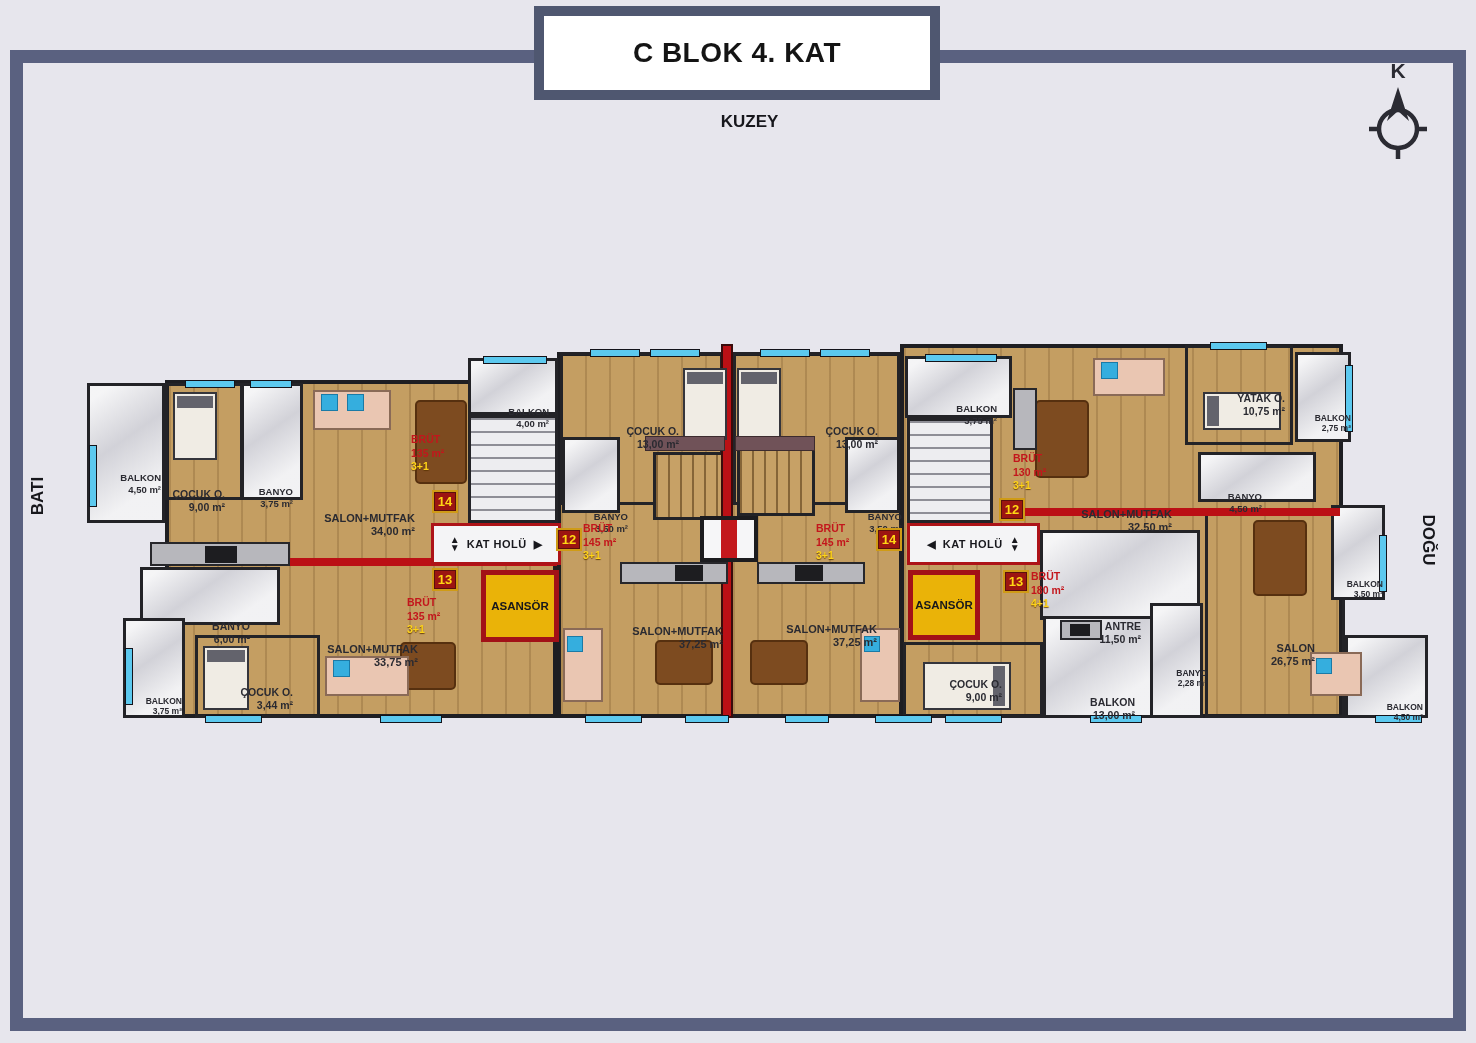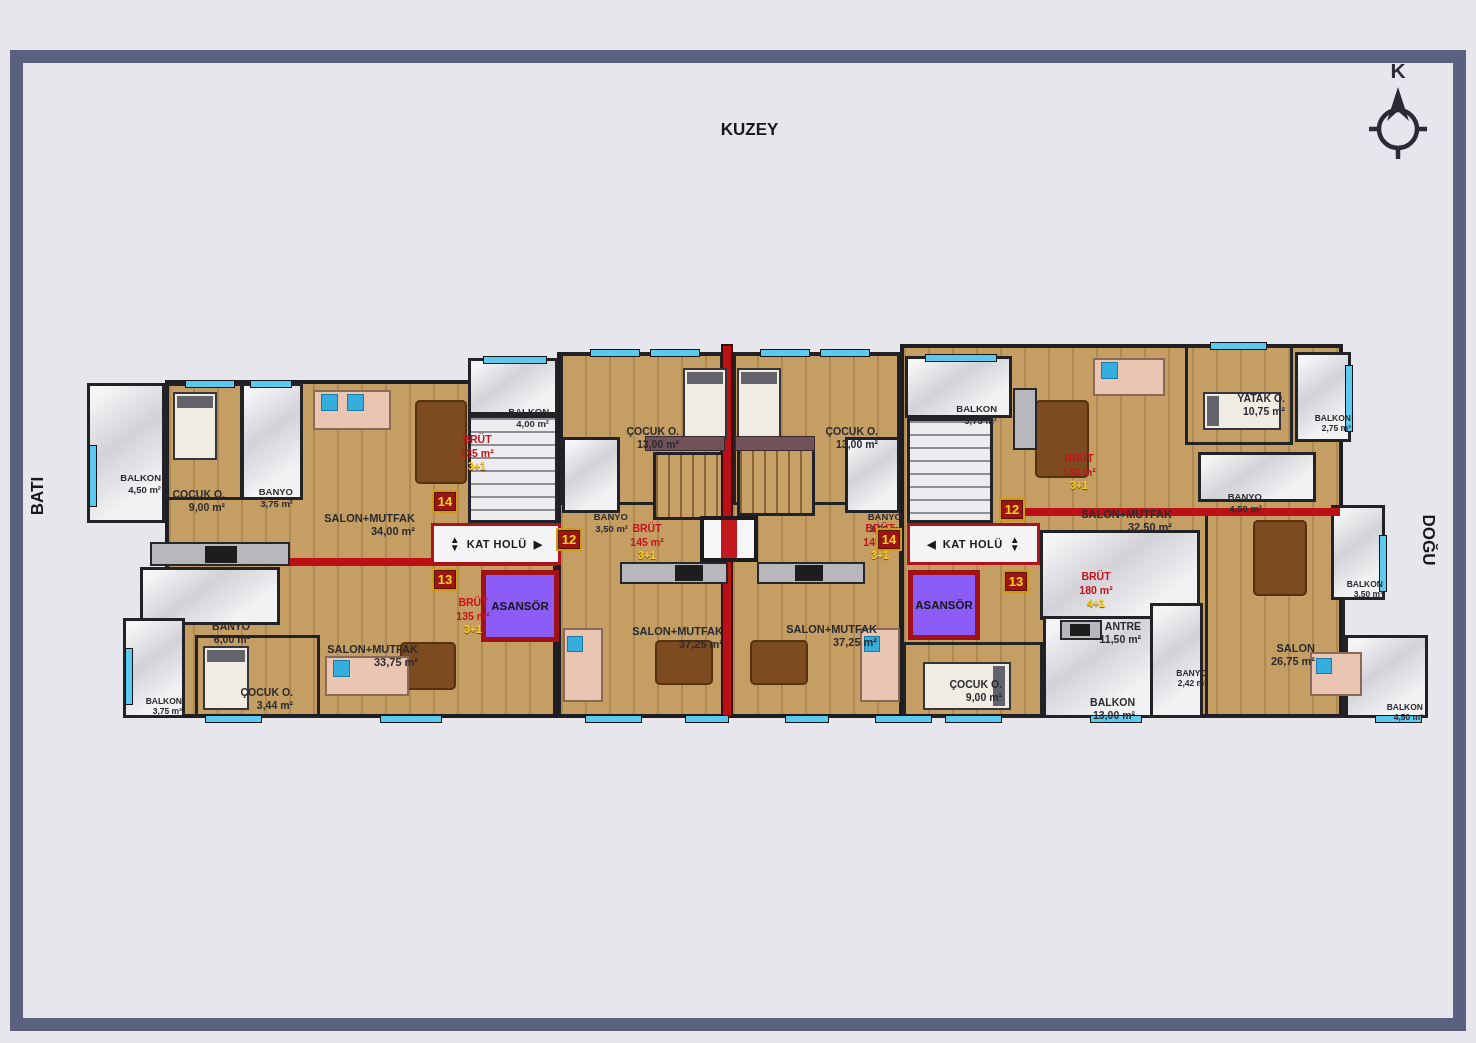--- a/index.html
+++ b/index.html
@@ -21,29 +21,29 @@
   .tile{background:#e2e2e6;background-image:linear-gradient(145deg,rgba(255,255,255,.65) 8%,rgba(172,172,184,.30) 42%,rgba(255,255,255,.55) 78%);}
   .walls{background:transparent;}
   .stairs{background:#ededf0;background-image:repeating-linear-gradient(180deg,#8e8e96 0 2px,transparent 2px 13px);}
   .stairs-v{background-color:#c7a166;background-image:repeating-linear-gradient(90deg,rgba(80,52,18,.55) 0 2px,transparent 2px 12px);}
   .redbar{position:absolute;background:#bb1015;z-index:14;}
   .holu{position:absolute;box-sizing:border-box;background:#f4f4f6;border:3px solid #ad1318;
         display:flex;align-items:center;justify-content:center;gap:7px;z-index:20;}
   .holu .lbl{font-size:11px;font-weight:700;color:#17171c;letter-spacing:.5px;}
   .arrcol{display:flex;flex-direction:column;line-height:.85;font-size:10px;color:#17171c;font-weight:700;}
   .arr{font-size:11px;color:#17171c;font-weight:700;}
-  .lift{position:absolute;box-sizing:border-box;background:#8b5cf6;border:5px solid #a21117;
+  .lift{position:absolute;box-sizing:border-box;background:#eab308;border:5px solid #a21117;
         display:flex;align-items:center;justify-content:center;font-size:11.5px;font-weight:700;color:#17171c;z-index:20;}
   .shaft{position:absolute;box-sizing:border-box;border:4px solid #1c1c1f;
          background:linear-gradient(90deg,#f6f6f8 0 34%,#c3181d 34% 66%,#f6f6f8 66%);z-index:21;}
   .win{position:absolute;background:#5cc9ef;border:1.5px solid #13131a;z-index:30;}
   .rlabel{position:absolute;text-align:right;font-weight:700;color:#2a2a31;line-height:1.22;font-size:10.5px;z-index:40;margin-top:32px;}
   .rlabel span{display:block;}
   .fs8{font-size:8.5px;}.fs9{font-size:9.5px;}.fs11{font-size:11px;}
-  .brutb{position:absolute;text-align:center;font-weight:700;font-size:10.5px;color:#c3161c;line-height:1.3;z-index:40;margin-left:35px;}
+  .brutb{position:absolute;font-weight:700;font-size:10.5px;color:#c3161c;line-height:1.3;z-index:40;}
   .brutb span{display:block;}
   .brutb .plan-tag{color:#ffd41a;text-shadow:0 1px 1px rgba(90,50,0,.85);}
   .badge{position:absolute;width:26px;height:23px;box-sizing:border-box;background:#9c1511;border:2px solid #cf9b16;
          color:#ffd814;font-size:13px;font-weight:700;display:flex;align-items:center;justify-content:center;
          box-shadow:inset 0 0 0 1px #5b0f0c;z-index:50;}
   
   .bed{position:absolute;background:#f0ece4;border:2px solid #35353b;box-sizing:border-box;z-index:16;}
   .pil{position:absolute;background:#63636c;z-index:17;}
   .tbl{position:absolute;background:#7d4b20;border:2px solid #56300f;border-radius:5px;box-sizing:border-box;z-index:16;}
   .sofa{position:absolute;background:#eac6b2;border:2px solid #8a6a57;box-sizing:border-box;z-index:16;}
@@ -51,21 +51,24 @@
   .counter{position:absolute;background:#b7b7bc;border:2px solid #27272b;box-sizing:border-box;z-index:16;}
   .stove{position:absolute;background:#1d1d20;z-index:17;}
   .ward{position:absolute;background:#705258;border:1px solid #3c2b2e;z-index:16;}
 </style>
 </head>
 <body>
 
 <div class="scene">
   <div class="frame"></div>
 
-  <div class="dir dir-h" style="top:120px;padding-left:23px;">KUZEY</div>
+  <div class="titlebox">
+    <span>C BLOK 4. KAT</span>
+  </div>
+  <div class="dir dir-h" style="top:112px;padding-left:23px;">KUZEY</div>
   <div class="dir" style="left:8px;top:486px;width:60px;text-align:center;transform:rotate(-90deg);">BATI</div>
   <div class="dir" style="left:1396px;top:530px;width:64px;text-align:center;transform:rotate(90deg);">DOĞU</div>
 
   <div class="compass">
     <span class="k">K</span>
     <svg width="62" height="78" viewBox="0 0 62 78" style="display:block;margin:2px auto 0;">
       <circle cx="31" cy="46" r="19" fill="none" stroke="#2b2b33" stroke-width="4.5"></circle>
       <line x1="2" y1="46" x2="12" y2="46" stroke="#2b2b33" stroke-width="4.5"></line>
       <line x1="50" y1="46" x2="60" y2="46" stroke="#2b2b33" stroke-width="4.5"></line>
       <line x1="31" y1="65" x2="31" y2="76" stroke="#2b2b33" stroke-width="4.5"></line>
@@ -292,21 +295,21 @@
     <div class="rlabel" style="left:837px;top:316px;width:80px;">
         <span>ÇOCUK O.</span>
         <span>9,00 m²</span>
       </div>
     <div class="rlabel" style="left:970px;top:334px;width:80px;">
         <span>BALKON</span>
         <span>13,00 m²</span>
       </div>
     <div class="rlabel fs8" style="left:1062px;top:306px;width:60px;">
         <span>BANYO</span>
-        <span>2,42 m²</span>
+        <span>2,28 m²</span>
       </div>
     <div class="rlabel fs11" style="left:1140px;top:280px;width:90px;">
         <span>SALON</span>
         <span>26,75 m²</span>
       </div>
     <div class="rlabel fs8" style="left:1242px;top:217px;width:56px;">
         <span>BALKON</span>
         <span>3,50 m²</span>
       </div>
     <div class="rlabel fs8" style="left:1268px;top:340px;width:70px;">

